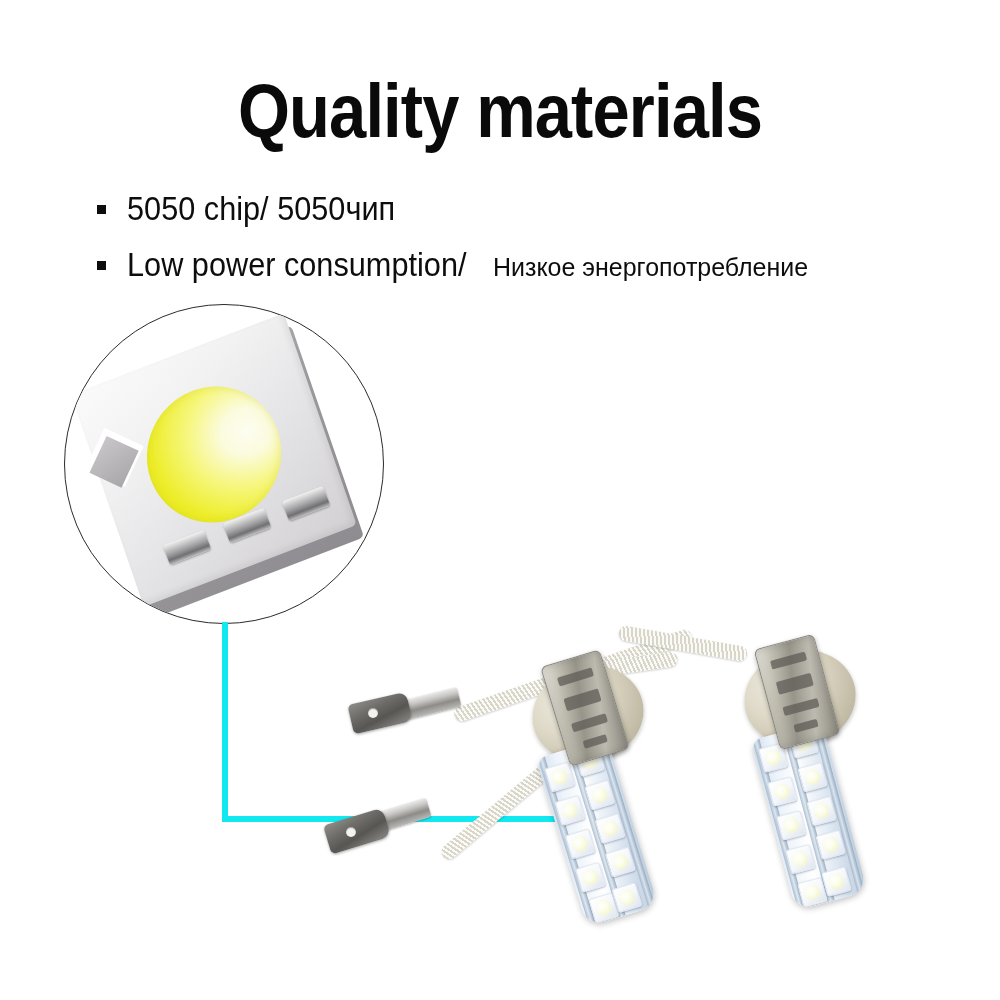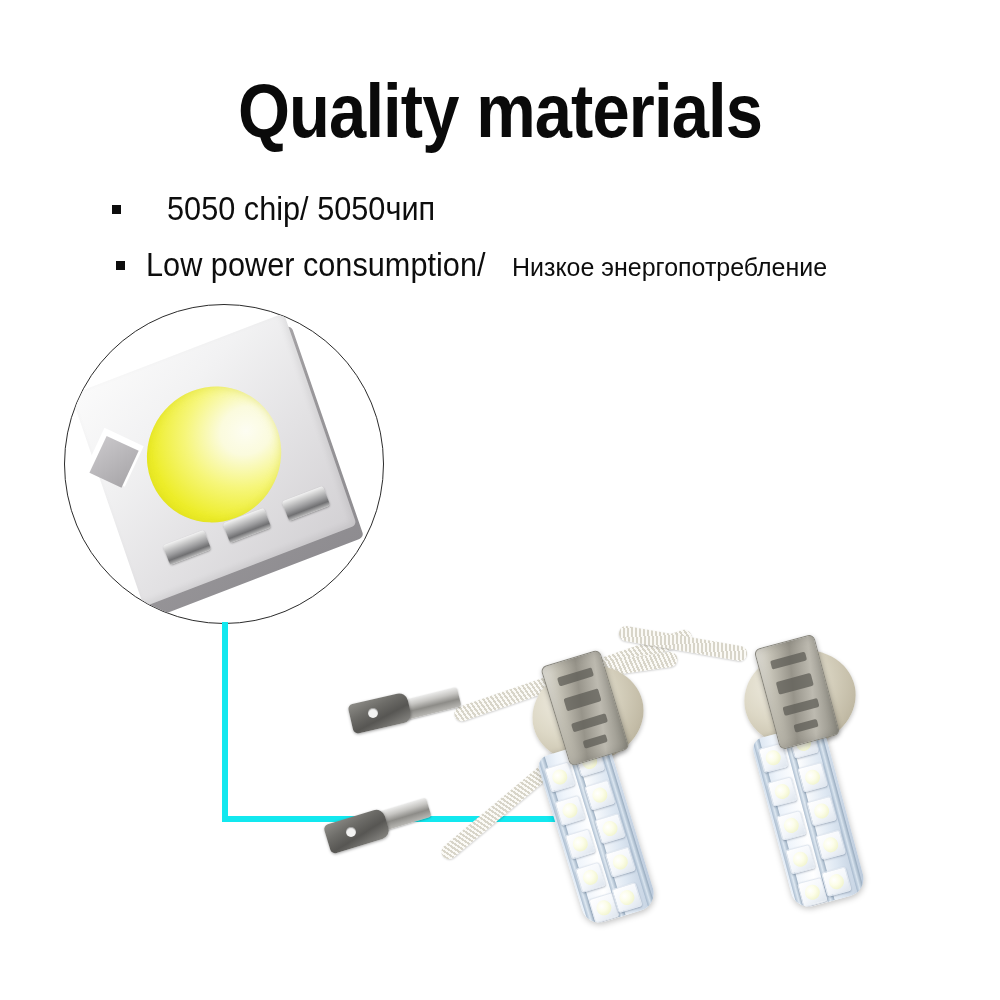--- a/index.html
+++ b/index.html
@@ -34,22 +34,22 @@
     white-space: nowrap;
   }
 
   
   .bullet-row {
     position: absolute;
     display: flex;
     align-items: baseline;
     white-space: nowrap;
   }
-  #bullet-row-0 { left: 112px; top: 191px; gap: 25px; }
-  #bullet-row-1 { left: 116px; top: 247px; justify-content: center; }
+  #bullet-row-0 { left: 97px; top: 191px; }
+  #bullet-row-1 { left: 97px; top: 247px; justify-content: center; }
 
   .bullet-marker {
     width: 9px;
     height: 9px;
     background: #0d0d0d;
     display: inline-block;
     margin-right: 21px;
     position: relative;
     top: -6px;
     flex: 0 0 auto;

